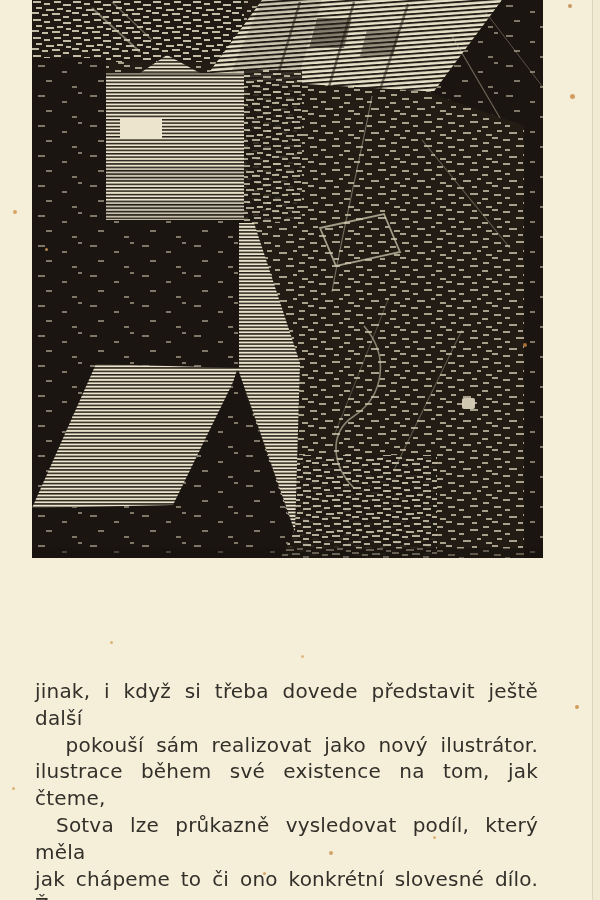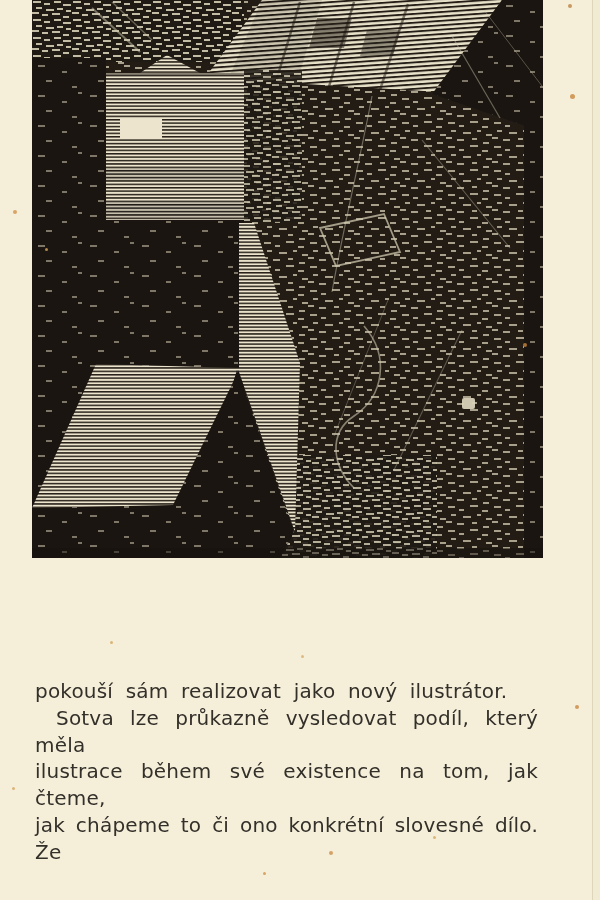--- a/index.html
+++ b/index.html
@@ -18,21 +18,21 @@
     position:absolute;left:32px;top:0;width:511px;height:558px;margin:0;padding:0;
   }
   figure.woodcut svg{display:block;width:511px;height:558px}
   .textblock{
     position:absolute;left:35px;top:678px;width:503px;
     color:#33302a;font-size:20px;font-weight:500;letter-spacing:.2px;
     word-spacing:2px;
   }
   .ln{margin:0;line-height:26.8px}
   .j{text-align:justify;text-align-last:justify}
-  .end{text-align:left;word-spacing:6px}
+  .end{text-align:right;word-spacing:6px}
   .indent{text-indent:21px}
   .fox{position:absolute;border-radius:50%;opacity:.8;pointer-events:none}
 </style>
 </head>
 <body>
 
 <div class="page">
 
   <figure class="woodcut" aria-label="Abstract black-and-white woodcut illustration of striped geometric blocks on dark speckled ground, cropped at the top edge of the page">
     <svg viewBox="0 0 511 558" xmlns="http://www.w3.org/2000/svg">
@@ -149,23 +149,24 @@
         <line x1="80" y1="2" x2="120" y2="40" stroke-width="1.4" opacity="0.4"></line>
       </g>
 
       <rect x="430" y="398" width="13" height="11" rx="2" fill="#d9d1b8" opacity="0.95"></rect>
 
       <rect x="0" y="548" width="511" height="10" fill="#17120d" opacity="0.5"></rect>
     </svg>
   </figure>
 
   <div class="textblock">
+    <p class="ln j">jinak, i když si třeba dovede představit ještě další</p>
     <p class="ln end">pokouší sám realizovat jako nový ilustrátor.</p>
+    <p class="ln j">ilustrace během své existence na tom, jak čteme,</p>
     <p class="ln j indent">Sotva lze průkazně vysledovat podíl, který měla</p>
-    <p class="ln j">ilustrace během své existence na tom, jak čteme,</p>
     <p class="ln j">jak chápeme to či ono konkrétní slovesné dílo. Že</p>
 
   </div>
 
   <div id="foxing">
       <span class="fox" style="left: 570px; top: 94px; width: 5px; height: 5px; background: rgb(201, 135, 63);"></span>
       <span class="fox" style="left: 568px; top: 4px; width: 4px; height: 4px; background: rgb(188, 130, 64);"></span>
       <span class="fox" style="left: 13px; top: 210px; width: 4px; height: 4px; background: rgb(207, 145, 71);"></span>
       <span class="fox" style="left: 45px; top: 248px; width: 3px; height: 3px; background: rgb(215, 165, 94);"></span>
       <span class="fox" style="left: 523px; top: 343px; width: 4px; height: 4px; background: rgb(201, 135, 63);"></span>

